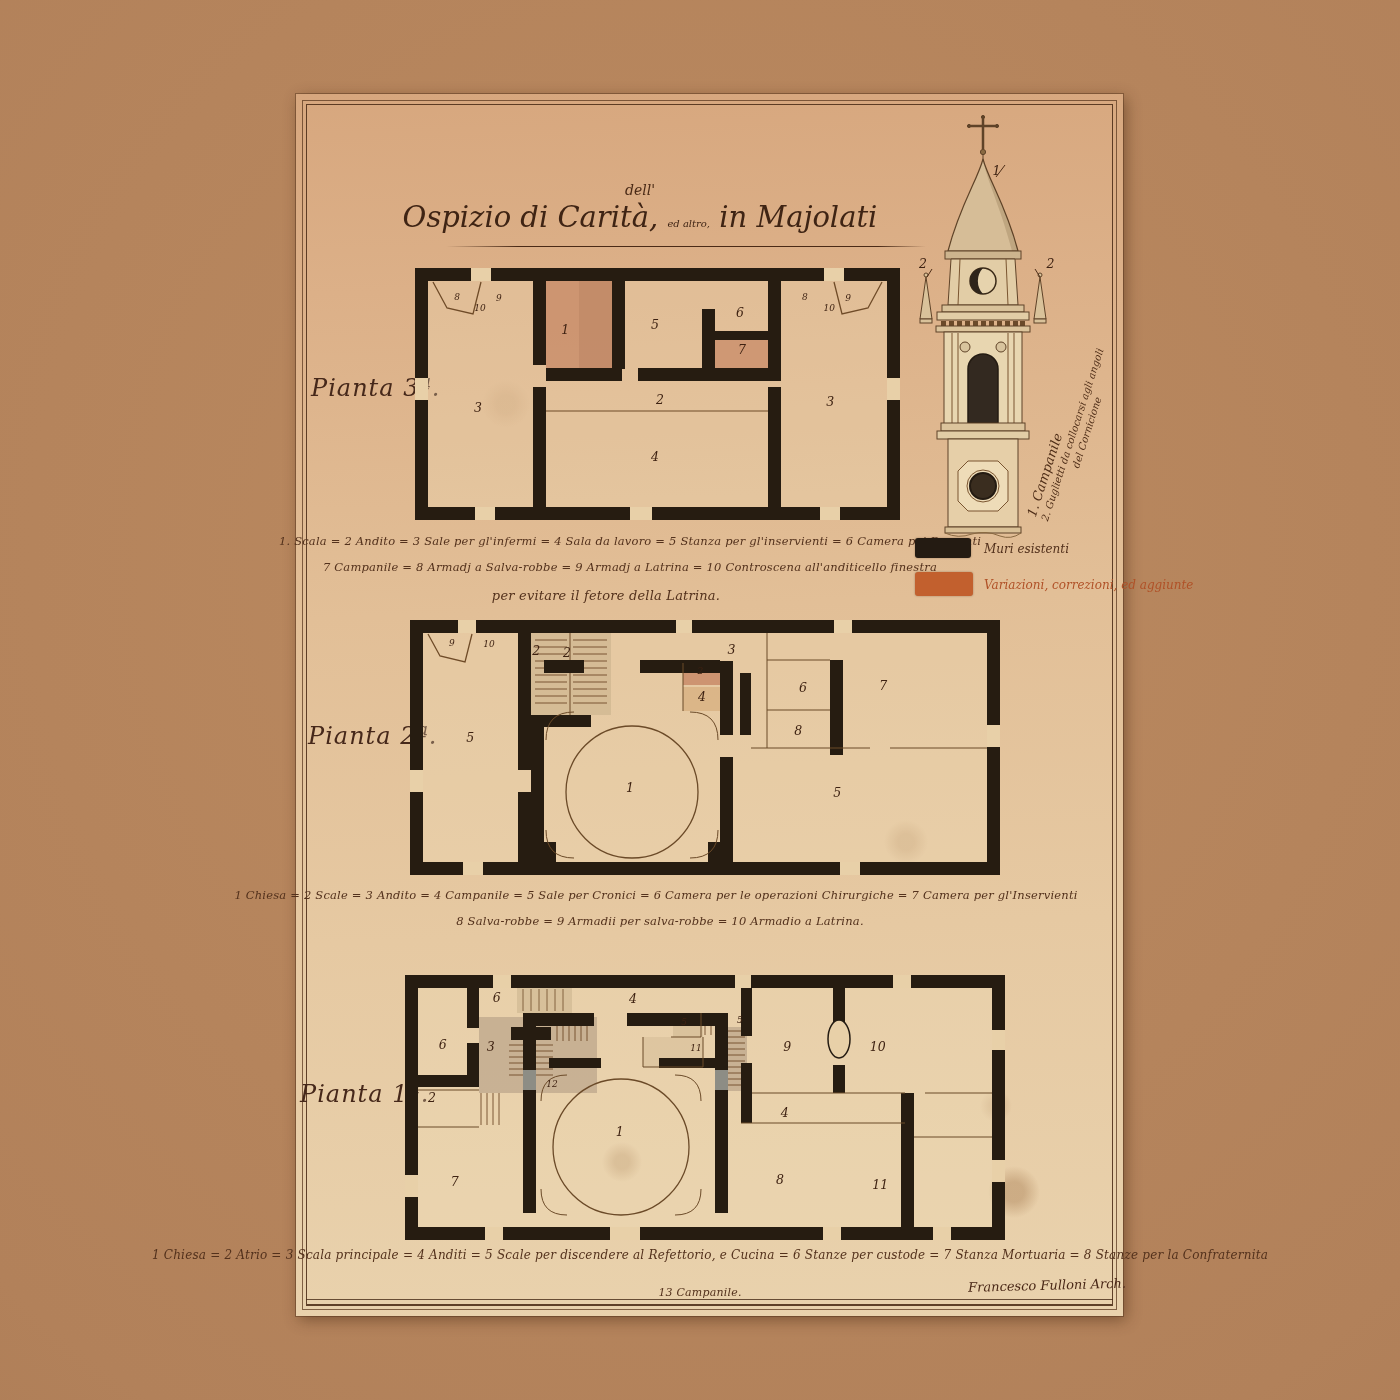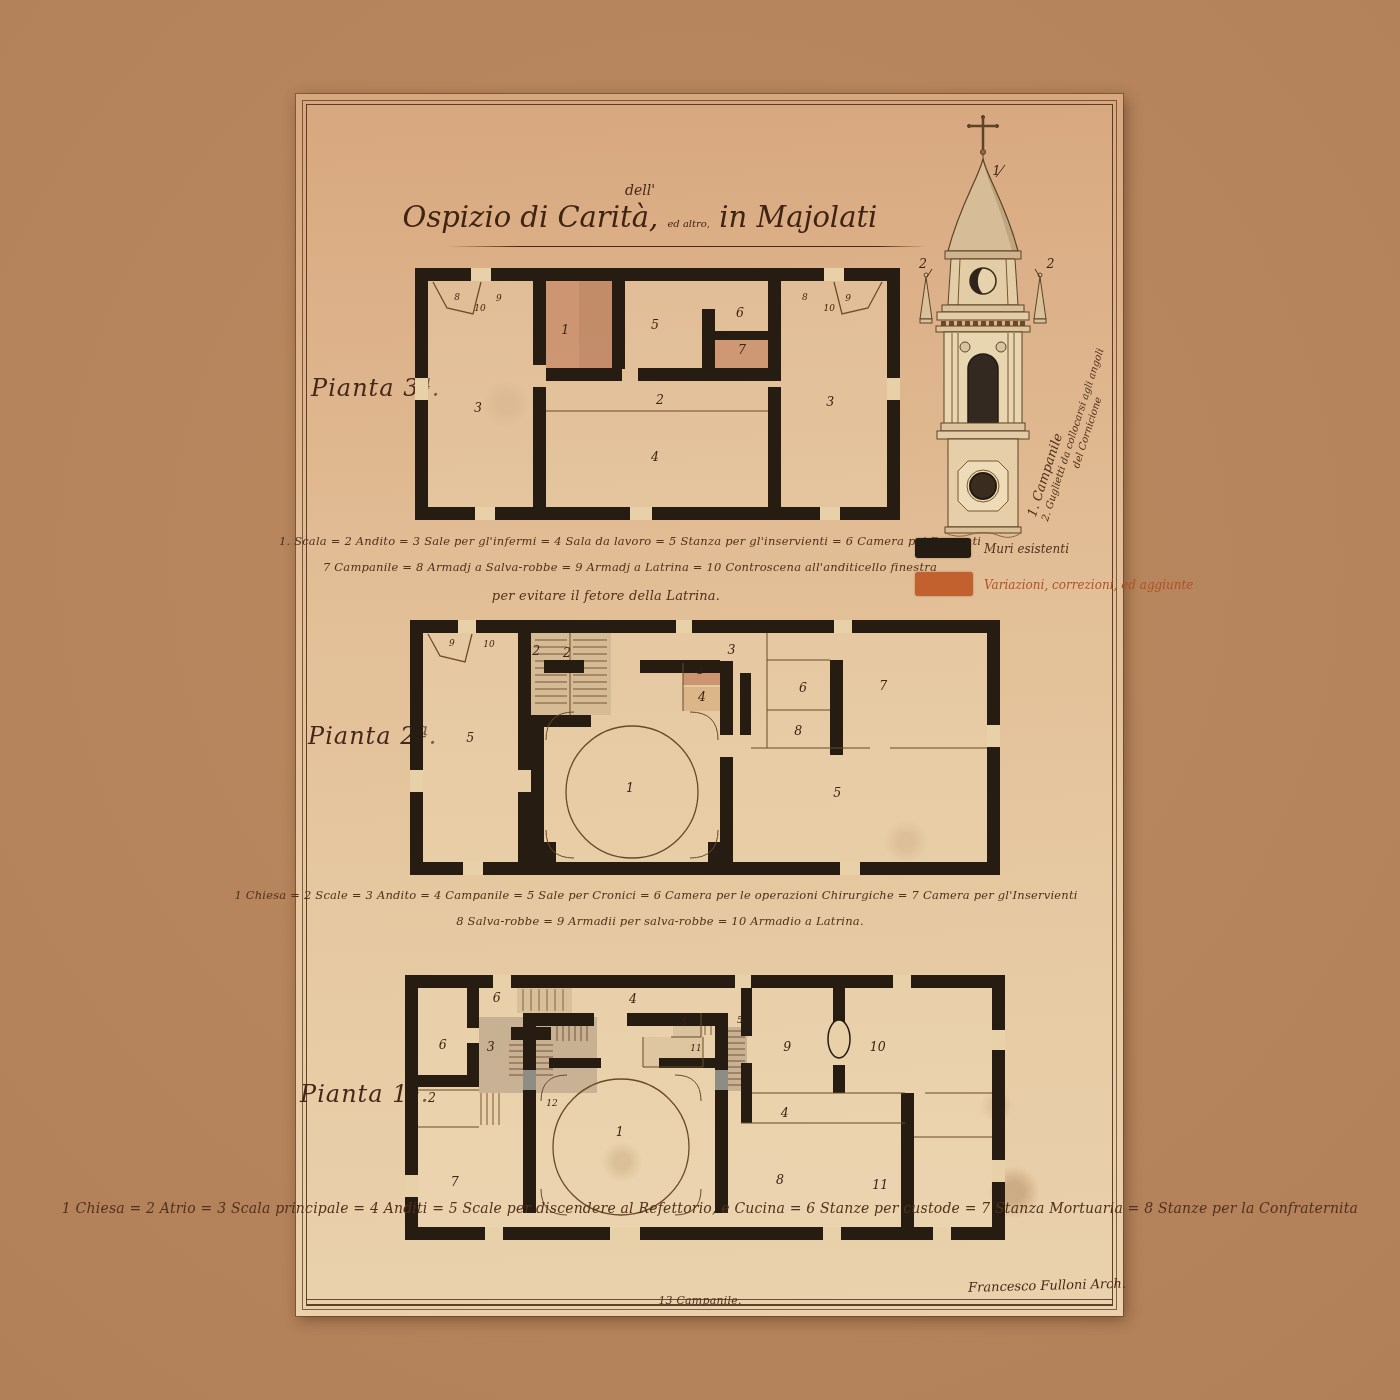--- a/index.html
+++ b/index.html
@@ -46,23 +46,23 @@
   #label-p3{left:15px;top:280px;}
   #label-p2{left:12px;top:628px;}
   #label-p1{left:4px;top:986px;}
 
   .cap{position:absolute;transform:translateX(-50%);white-space:nowrap;font-style:italic;color:#53311c;letter-spacing:.2px;}
   .cap3a{left:334px;top:440px;font-size:11.5px;}
   .cap3b{left:334px;top:466px;font-size:11.5px;}
   .cap3c{left:310px;top:494px;font-size:13px;}
   .cap2a{left:360px;top:794px;font-size:11.5px;}
   .cap2b{left:364px;top:820px;font-size:11.5px;}
-  .cap1a{left:414px;top:1106px;font-size:14px;}
+  .cap1a{left:414px;top:1154px;font-size:12px;}
   .cap1b{left:414px;top:1174px;font-size:10.4px;}
-  .cap1c{left:404px;top:1192px;font-size:11px;margin-top:8px;}
+  .cap1c{left:404px;top:1192px;font-size:11px;}
 
   .swatch{position:absolute;border-radius:3px;box-shadow:0 0 2px rgba(60,30,10,.4);}
   #swatch-existing{left:619px;top:444px;width:56px;height:20px;}
   #swatch-changes{left:619px;top:478px;width:58px;height:24px;}
   .swlabel{position:absolute;font-style:italic;font-size:12px;color:#53311c;white-space:nowrap;}
   #swlabel-existing{left:688px;top:448px;}
   #swlabel-changes{left:688px;top:484px;color:#b05127;}
 
   .camp-caption{position:absolute;left:728px;top:420px;width:300px;transform:rotate(-72deg);transform-origin:0 0;color:#4e2d17;font-style:italic;line-height:1.25;}
   .camp-caption .c1{font-size:13px;}
@@ -365,21 +365,21 @@
       </g>
       <ellipse cx="434" cy="64" rx="11" ry="19" fill="#e8d0a8" stroke="#241b12" stroke-width="1.5"></ellipse>
     </svg>
   <span class="rn" style="left: 15.3%; top: 8.7%;">6</span>
       <span class="rn" style="left: 6.3%; top: 26.4%;">6</span>
       <span class="rn" style="left: 14.3%; top: 27.2%;">3</span>
       <span class="rn" style="left: 38%; top: 9.1%;">4</span>
       <span class="rn sm" style="left: 46.5%; top: 17.7%;">5</span>
       <span class="rn sm" style="left: 55.8%; top: 17%;">5</span>
       <span class="rn sm" style="left: 48.5%; top: 27.5%;">11</span>
-      <span class="rn sm" style="left: 24.5%; top: 41%; margin-top: 19px;">12</span>
+      <span class="rn sm" style="left: 24.5%; top: 41%;">12</span>
       <span class="rn" style="left: 4.5%; top: 46.4%;">2</span>
       <span class="rn" style="left: 35.8%; top: 59.2%;">1</span>
       <span class="rn" style="left: 8.3%; top: 78%;">7</span>
       <span class="rn" style="left: 63.7%; top: 27.2%;">9</span>
       <span class="rn" style="left: 78.8%; top: 27.2%;">10</span>
       <span class="rn" style="left: 63.3%; top: 52.1%;">4</span>
       <span class="rn" style="left: 62.5%; top: 77.4%;">8</span>
       <span class="rn" style="left: 79.2%; top: 79.2%;">11</span>
     </div>
   <div class="cap cap1a">1 Chiesa = 2 Atrio = 3 Scala principale = 4 Anditi = 5 Scale per discendere al Refettorio, e Cucina = 6 Stanze per custode = 7 Stanza Mortuaria = 8 Stanze per la Confraternita</div>

